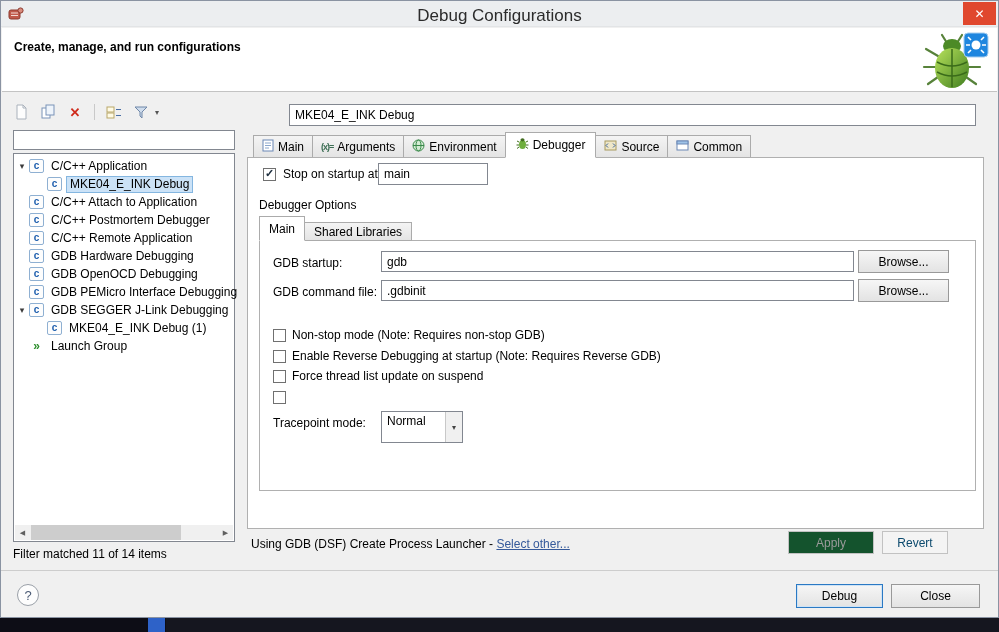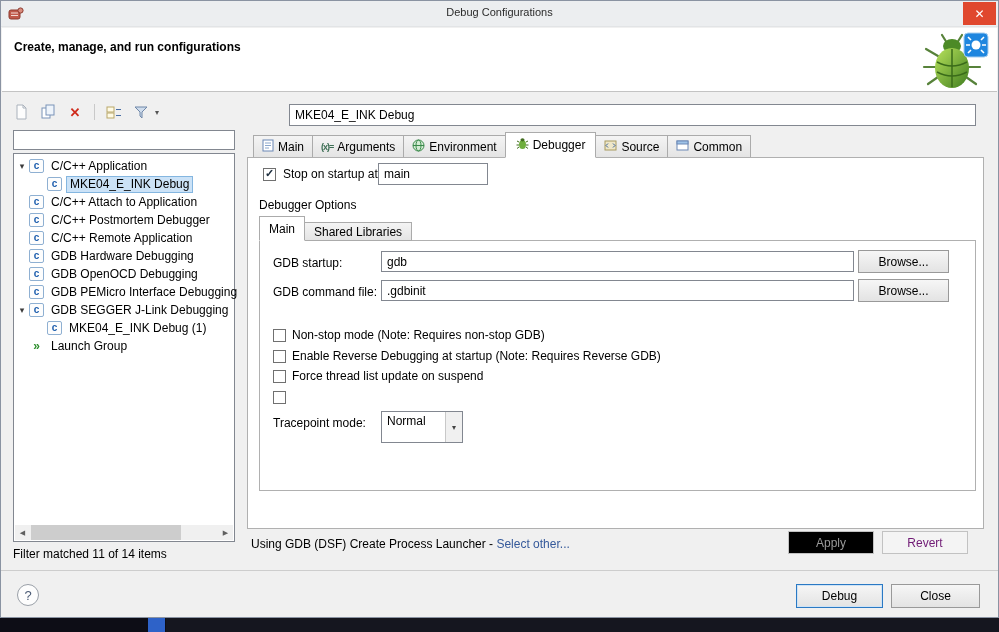--- a/index.html
+++ b/index.html
@@ -5,21 +5,21 @@
   * { margin:0; padding:0; box-sizing:border-box; }
   html,body { width:999px; height:632px; }
   body { font-family:"Liberation Sans", sans-serif; font-size:12px; color:#000; background:#0d0d16; overflow:hidden; }
 
   .screen { position:relative; width:999px; height:632px; background:#0d0d16; }
   .dialog { position:absolute; left:0; top:0; width:999px; height:618px; background:#f0f0f0; border:1px solid #8a93a2; }
 
   
   .titlebar { position:absolute; left:0; top:0; width:997px; height:26px; background:#eceef0; border-bottom:1px solid #e2e4e6; }
   .titlebar .win-icon { position:absolute; left:7px; top:5px; }
-  .titlebar .title { position:absolute; left:0; right:0; top:5px; text-align:center; font-size:11px; color:#2b2b2b; }
+  .titlebar .title { position:absolute; left:0; right:0; top:5px; text-align:center; font-size:17px; color:#2b2b2b; }
   .close-btn { position:absolute; right:2px; top:1px; width:33px; height:23px; background:#e0482e; color:#fff; display:flex; align-items:center; justify-content:center; font-size:12px; cursor:pointer; }
 
   
   .header { position:absolute; left:1px; top:27px; width:995px; height:64px; background:#fff; border-bottom:1px solid #c3c3c3; }
   .header-title { position:absolute; left:12px; top:12px; font-weight:bold; font-size:12px; color:#000; }
   .header-logo { position:absolute; right:8px; top:3px; }
 
   
   .toolbar { position:absolute; left:10px; top:99px; height:24px; display:flex; align-items:center; gap:7px; }
   .tool { width:20px; height:20px; display:flex; align-items:center; justify-content:center; cursor:pointer; }
@@ -92,23 +92,23 @@
   .cb3 { left:272px; top:369px; } .cb3l { left:291px; top:368px; }
   .cb4 { left:272px; top:390px; } .cb4l { left:291px; top:389px; }
   .cb-label { z-index:3; }
 
   .trace-label { left:272px; top:415px; z-index:3; }
   .combo { position:absolute; left:380px; top:410px; width:82px; height:32px; border:1px solid #828790; background:#fff; display:flex; z-index:3; cursor:pointer; }
   .combo-value { flex:1; padding:2px 5px; }
   .combo-btn { width:17px; background:#f0f0f0; border-left:1px solid #c8c8c8; display:flex; align-items:center; justify-content:center; font-size:8px; color:#444; }
 
   .launcher-row { position:absolute; left:250px; top:536px; white-space:nowrap; }
-  .launcher-link { color:#35599a; cursor:pointer; }
-  .apply-btn { position:absolute; left:787px; top:530px; width:86px; height:23px; background:#000000; border-color:#c2c2c2; color:#9a9a9a; }
-  .revert-btn { position:absolute; left:881px; top:530px; width:86px; height:23px; background:#f4f4f4; border-color:#c2c2c2; color:#701a75;align-items:center; }
+  .launcher-link { color:#35599a; text-decoration:underline; cursor:pointer; }
+  .apply-btn { position:absolute; left:787px; top:530px; width:86px; height:23px; background:#14532d; border-color:#c2c2c2; color:#9a9a9a; }
+  .revert-btn { position:absolute; left:881px; top:530px; width:66px; height:23px; background:#f4f4f4; border-color:#c2c2c2; color:#0c4a6e;align-items:center; }
 
   
   .footer-sep { position:absolute; left:0; top:569px; width:997px; height:1px; background:#cdcdcd; }
   .help-btn { position:absolute; left:16px; top:583px; width:22px; height:22px; border:1px solid #9aa0a8; border-radius:50%; background:#fdfdfd; color:#4a5a74; display:flex; align-items:center; justify-content:center; font-size:13px; cursor:pointer; }
   .debug-btn { position:absolute; left:795px; top:583px; width:87px; height:24px; border:1px solid #2a79c4; box-shadow:inset 0 0 0 1px #cfe3f5; }
   .close-bottom-btn { position:absolute; left:890px; top:583px; width:89px; height:24px; }
 
   
   .taskbar { position:absolute; left:0; top:618px; width:999px; height:14px; background:#0d0d16; }
   .taskbar .tb-blue { position:absolute; left:148px; top:0; width:17px; height:14px; background:#2e62c8; }

